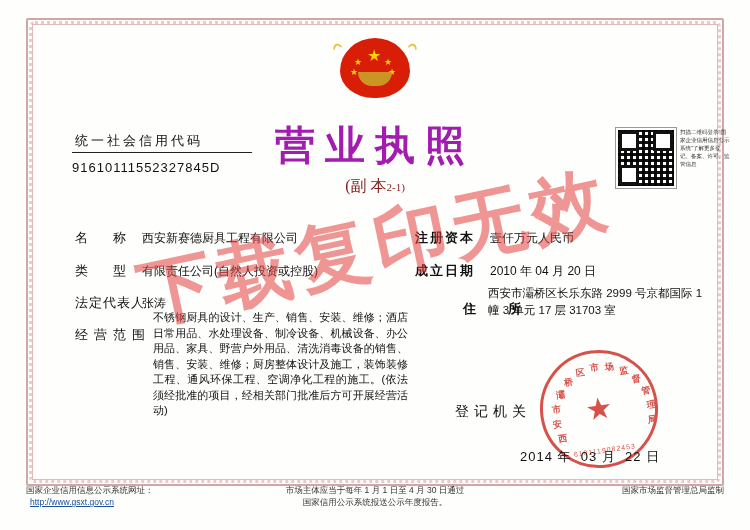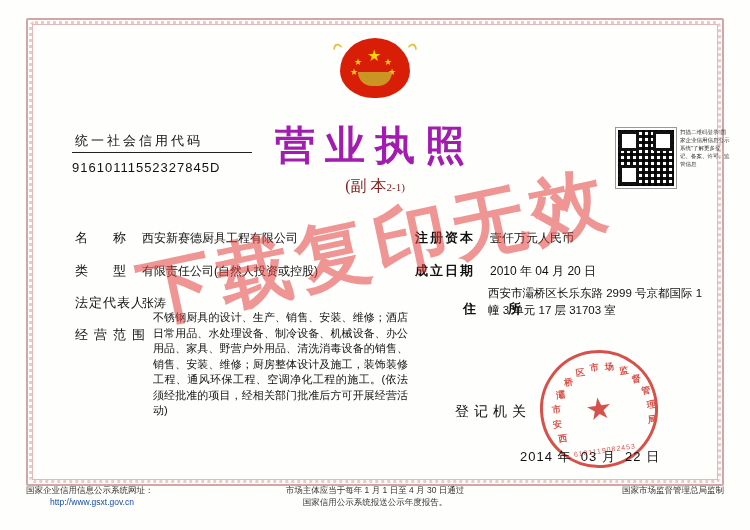--- a/index.html
+++ b/index.html
@@ -255,21 +255,21 @@
     <b>日</b>
   </div>
 
   <div class="watermark">下载复印无效</div>
 
 </div>
 
 <div class="footer">
   <div class="fl">
     <div>国家企业信用信息公示系统网址：</div>
-    <div style="color:#1a4fa0;margin-left:24px;">http://www.gsxt.gov.cn</div>
+    <div style="color:#1a4fa0;text-decoration:underline;margin-left:4px;">http://www.gsxt.gov.cn</div>
   </div>
   <div class="fc">
     <div>市场主体应当于每年 1 月 1 日至 4 月 30 日通过</div>
     <div>国家信用公示系统报送公示年度报告。</div>
   </div>
   <div class="fr">
     <div>国家市场监督管理总局监制</div>
   </div>
 </div>
 

